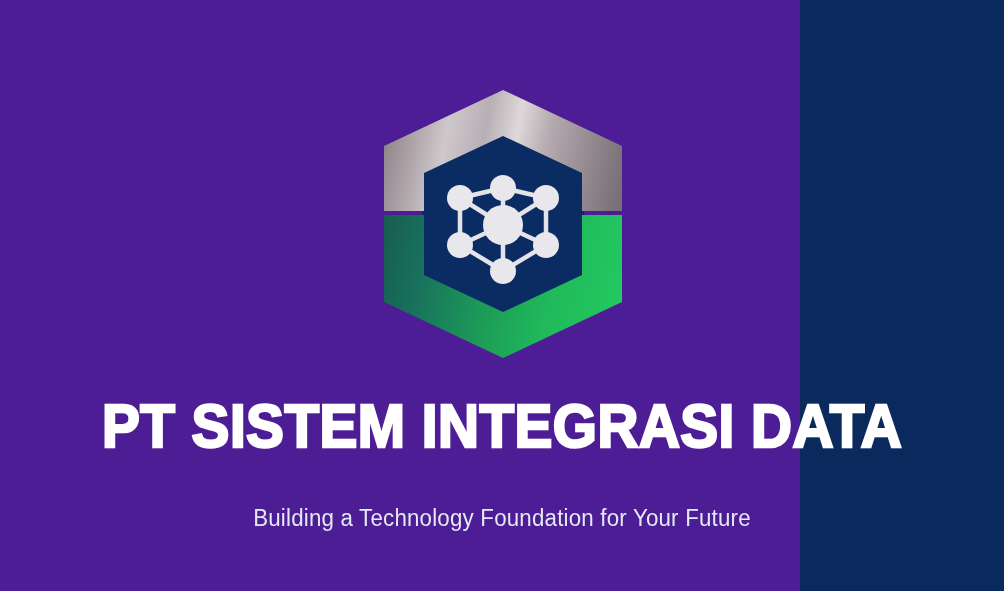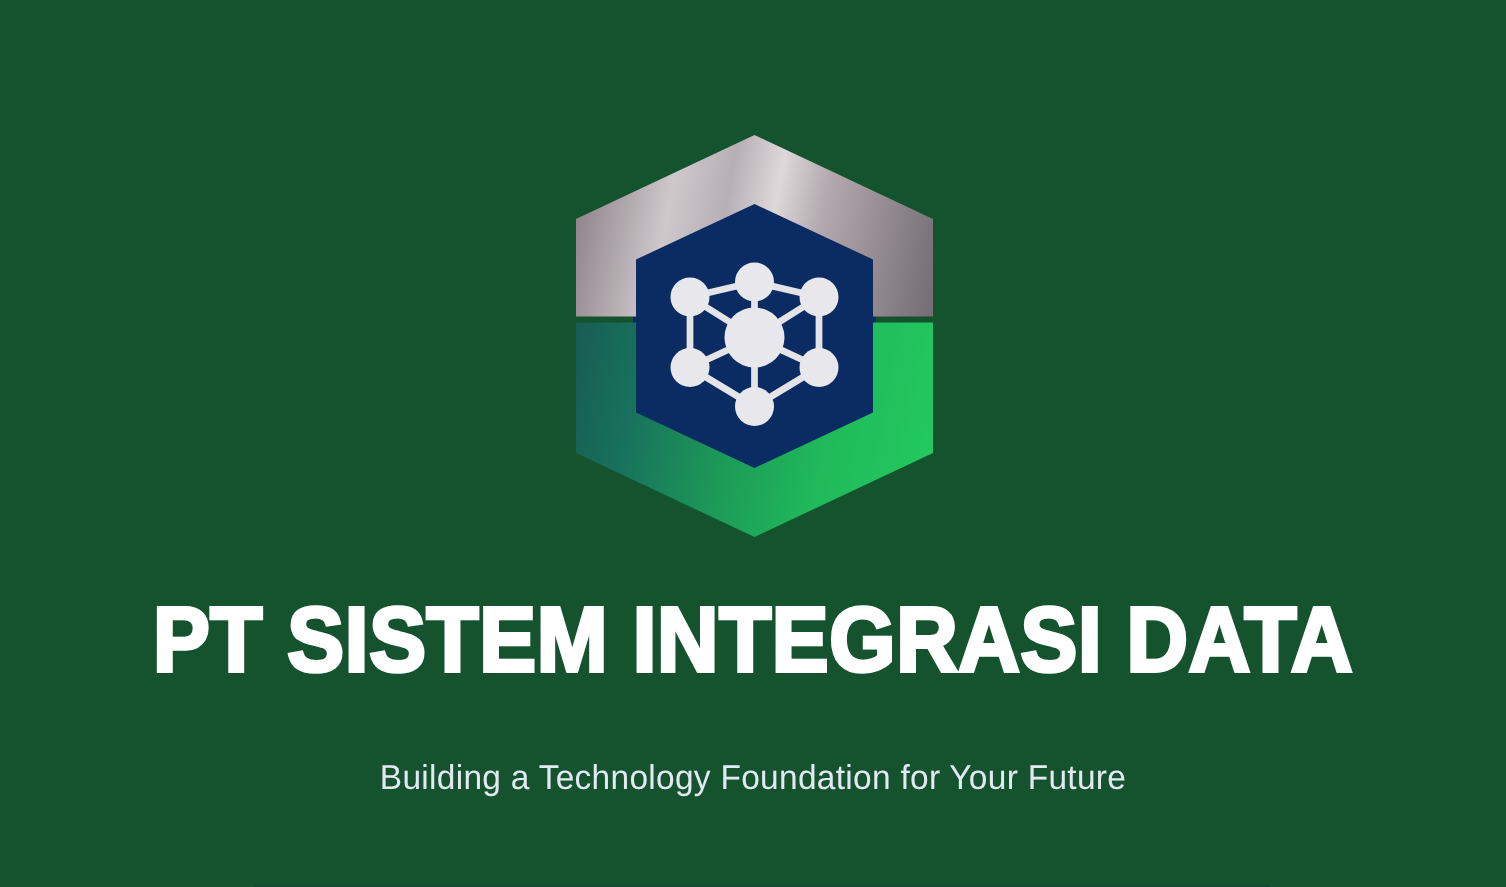--- a/index.html
+++ b/index.html
@@ -10,23 +10,23 @@
   body {
     width: 1004px;
     height: 591px;
     overflow: hidden;
     font-family: "Liberation Sans", sans-serif;
     background: #0a2a5e;
   }
 
   .brand-card {
     position: relative;
-    width: 1004px;
+    width: 800px;
     height: 591px;
-    background: #14532d;
+    background: #4c1d95;
     display: block;
   }
 
   
   .logo-mark {
     position: absolute;
     left: 372px;
     top: 84px;
     width: 262px;
     height: 280px;

